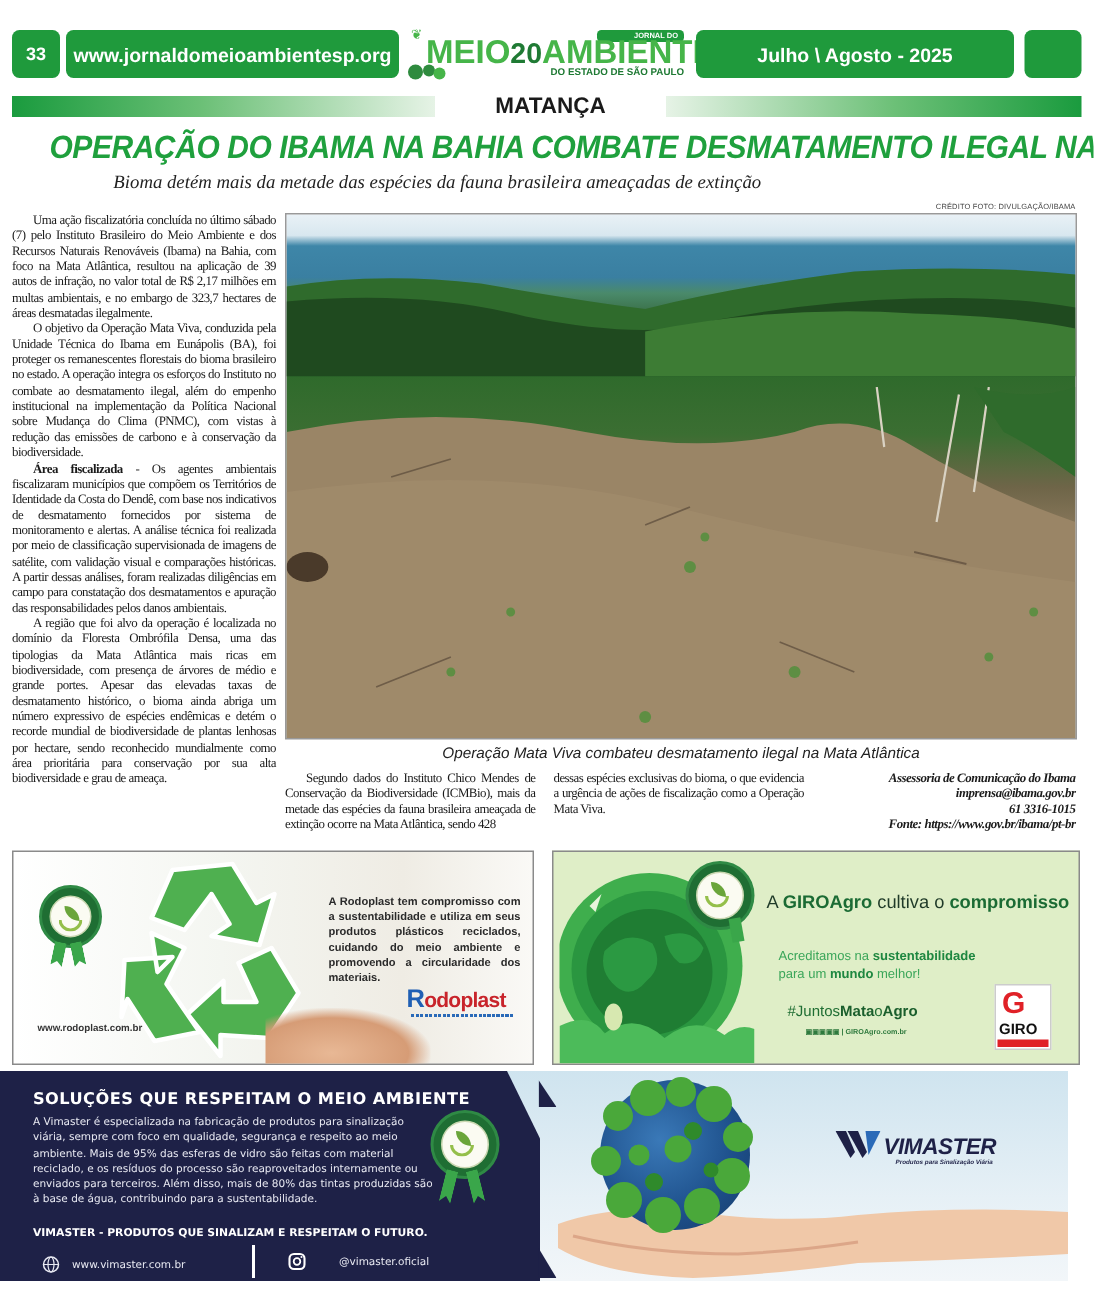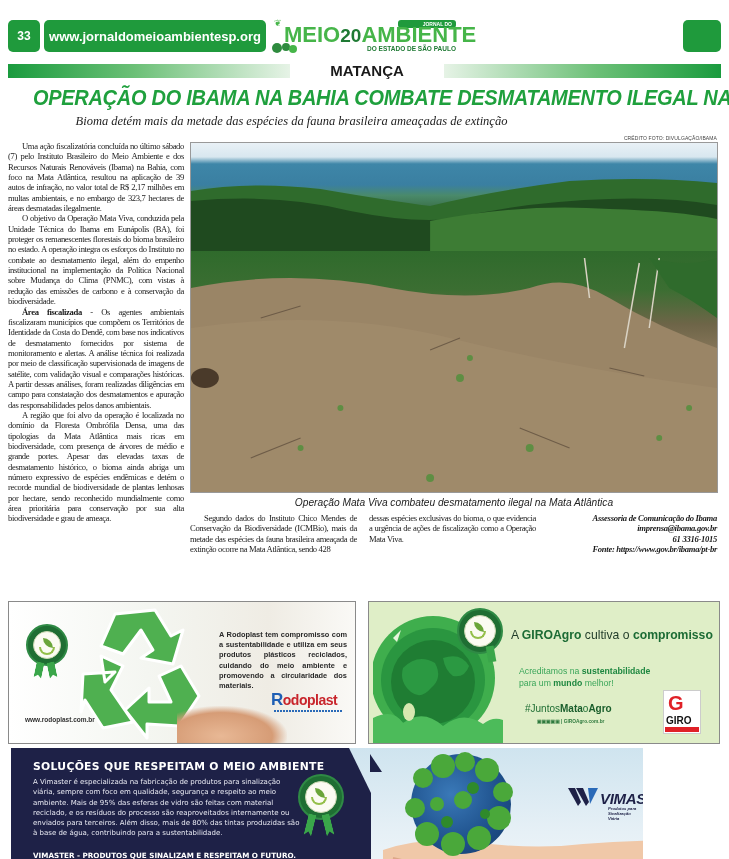--- a/index.html
+++ b/index.html
@@ -45,24 +45,24 @@
   .photo .hills { position: absolute; left: 0; top: 18px; width: 100%; height: 90px; }
   .photo .cleared { position: absolute; left: 0; top: 115px; width: 100%; height: 236px; }
   .caption { position: absolute; top: 497px; left: 190px; width: 528px; text-align: center; font-family: "Liberation Sans", sans-serif; font-style: italic; font-size: 10.2px; color: #222; }
 
   .col-mid1 { position: absolute; top: 513px; left: 190px; width: 167px; font-size: 8.6px; line-height: 10.35px; text-align: justify; letter-spacing: -0.35px; }
   .col-mid1 p { text-indent: 14px; }
   .col-mid2 { position: absolute; top: 513px; left: 369px; width: 167px; font-size: 8.6px; line-height: 10.35px; text-align: justify; letter-spacing: -0.35px; }
   .sign { position: absolute; top: 513px; right: 12px; width: 180px; text-align: right; font-style: italic; font-weight: bold; font-size: 8.6px; line-height: 10.35px; letter-spacing: -0.3px; }
 
   
-  .ad { position: absolute; overflow: hidden; border: 1px solid #8a8a8a; margin-top: 34px; }
+  .ad { position: absolute; overflow: hidden; border: 1px solid #8a8a8a; }
   .ad1 { top: 567px; left: 8px; width: 348px; height: 143px; background: linear-gradient(90deg, #ffffff 0%, #f4f6f1 40%, #efece4 75%, #faf9f6 100%); }
   .ad2 { top: 567px; left: 368px; width: 352px; height: 143px; background: #dfeec7; }
-  .ad3 { top: 714px; left: 11px; width: 632px; height: 140px; background: linear-gradient(180deg, #cfe4ef 0%, #e6f0f6 60%, #f2f6f9 100%); border: none; }
+  .ad3 { top: 714px; left: 0; width: 712px; height: 140px; background: linear-gradient(180deg, #cfe4ef 0%, #e6f0f6 60%, #f2f6f9 100%); border: none; }
 
   .badge { position: absolute; width: 42px; height: 42px; border-radius: 50%; background: #1f6e33; border: 2px solid #2f8a45; }
   .badge .inner { position: absolute; left: 5px; top: 5px; width: 28px; height: 28px; border-radius: 50%; background: #fbfbf2; border: 1px solid #c9d7b0; }
   .badge .leaf { position: absolute; left: 9px; top: 6px; width: 10px; height: 10px; background: #6aa53a; border-radius: 0 10px 0 10px; }
   .badge .swirl { position: absolute; left: 5px; top: 15px; width: 16px; height: 8px; border: 2px solid #94bf4a; border-top: none; border-radius: 0 0 10px 10px; }
   .ribbon { position: absolute; width: 8px; height: 16px; background: #3aa64a; }
 
   .ad1 .badge { left: 17px; top: 22px; }
   .ad1 .ribbon.r1 { left: 26px; top: 60px; transform: rotate(12deg); clip-path: polygon(0 0,100% 0,100% 100%,50% 80%,0 100%); }
   .ad1 .ribbon.r2 { left: 39px; top: 60px; transform: rotate(-12deg); clip-path: polygon(0 0,100% 0,100% 100%,50% 80%,0 100%); }
@@ -121,20 +121,21 @@
     <span class="bird">❦</span>
     <svg class="trees" viewBox="0 0 26 12">
         <circle cx="5" cy="6" r="5" fill="#2e8b3e"></circle>
         <circle cx="14" cy="5" r="4" fill="#2e8b3e"></circle>
         <circle cx="21" cy="7" r="4" fill="#46b549"></circle>
       </svg>
     <div class="jd">JORNAL DO</div>
     <div class="big"><span>MEIO</span><span class="twenty">20</span><span>AMBIENTE</span></div>
     <div class="state">DO ESTADO DE SÃO PAULO</div>
   </div>
+  <div class="pill date">Julho \ Agosto - 2025</div>
   <div class="pill end"></div>
 </div>
 
 <div class="section">
   <div class="barL"></div>
   <div class="label">MATANÇA</div>
   <div class="barR"></div>
 </div>
 
 <h1 class="headline">OPERAÇÃO DO IBAMA NA BAHIA COMBATE DESMATAMENTO ILEGAL NA MATA ATLÂNTICA</h1>

